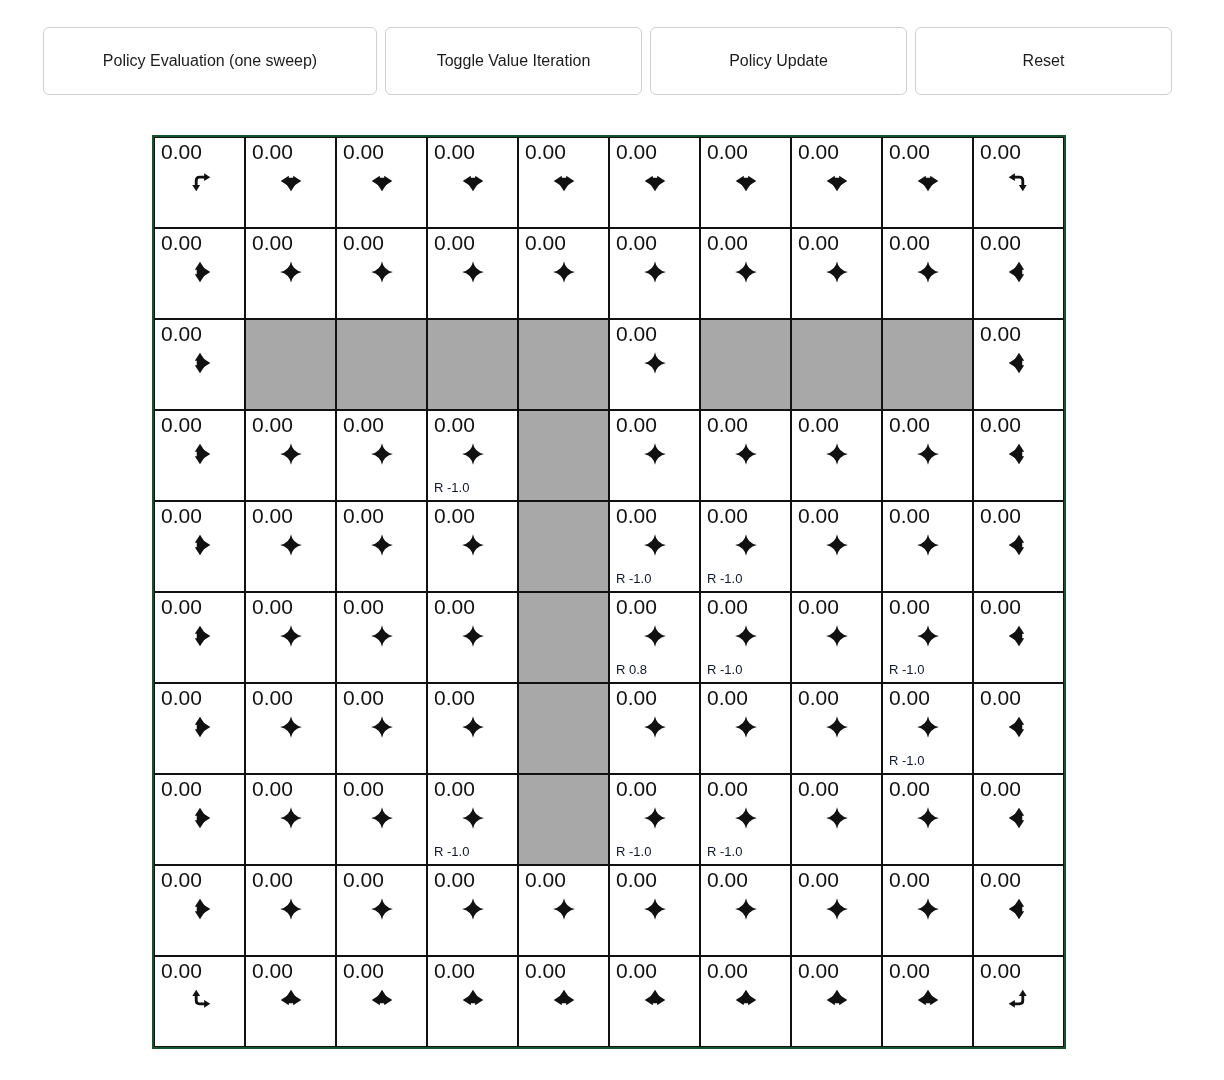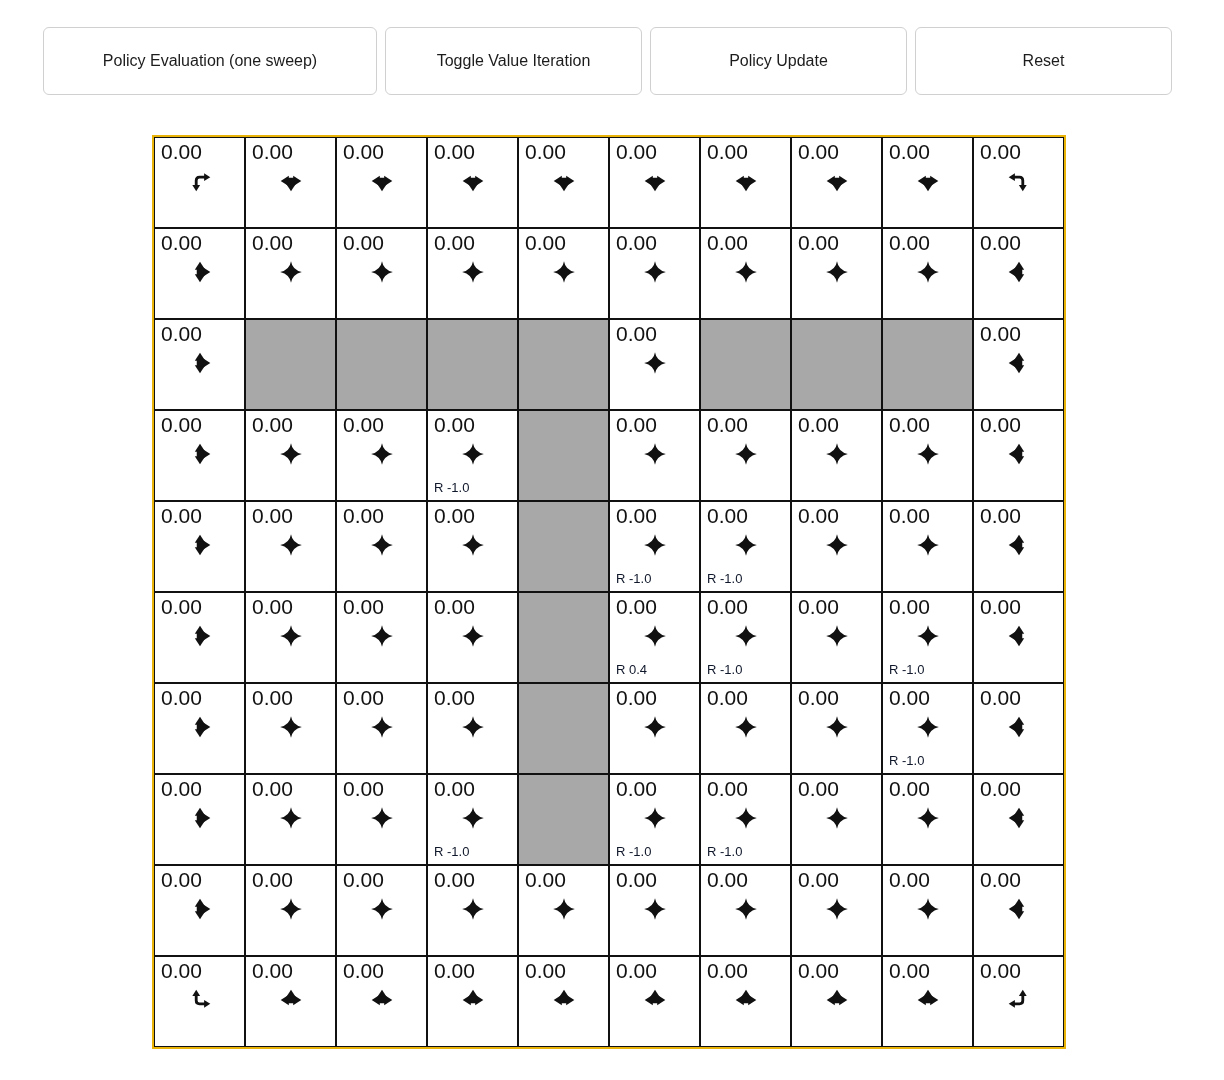--- a/index.html
+++ b/index.html
@@ -18,21 +18,21 @@
     font-family:"Liberation Sans",sans-serif;
   }
   .btn.wide{width:334px;}
   .btn.std{width:257px;}
   .grid{
     margin:40px 0 0 152px;
     display:grid;
     grid-template-columns:repeat(10,91px);
     grid-auto-rows:91px;
     width:max-content;
-    border:2px solid #eab308;
+    border:2px solid #14532d;
     text-align:center;
   }
   .cell{
     position:relative;background:#fff;border:1px solid #111;
     box-sizing:border-box;
   }
   .cell.wall{background:#a8a8a8;}
   .value{
     position:absolute;top:2px;left:6px;
     font-size:21px;line-height:1.1;color:#111;
@@ -392,21 +392,21 @@
       <svg class="glyph" width="26" height="26" viewBox="0 0 24 24" fill="#111">
         <path d="M12 2Q13.2 9.8 22 12Q13.2 14.2 12 22Q10.8 14.2 2 12Q10.8 9.8 12 2Z"></path>
       </svg>
     </div>
     <div class="cell wall"></div>
     <div class="cell">
       <span class="value">0.00</span>
       <svg class="glyph" width="26" height="26" viewBox="0 0 24 24" fill="#111">
         <path d="M12 2Q13.2 9.8 22 12Q13.2 14.2 12 22Q10.8 14.2 2 12Q10.8 9.8 12 2Z"></path>
       </svg>
-      <span class="reward">R 0.4</span>
+      <span class="reward">R 0.8</span>
     </div>
     <div class="cell">
       <span class="value">0.00</span>
       <svg class="glyph" width="26" height="26" viewBox="0 0 24 24" fill="#111">
         <path d="M12 2Q13.2 9.8 22 12Q13.2 14.2 12 22Q10.8 14.2 2 12Q10.8 9.8 12 2Z"></path>
       </svg>
       <span class="reward">R -1.0</span>
     </div>
     <div class="cell">
       <span class="value">0.00</span>

